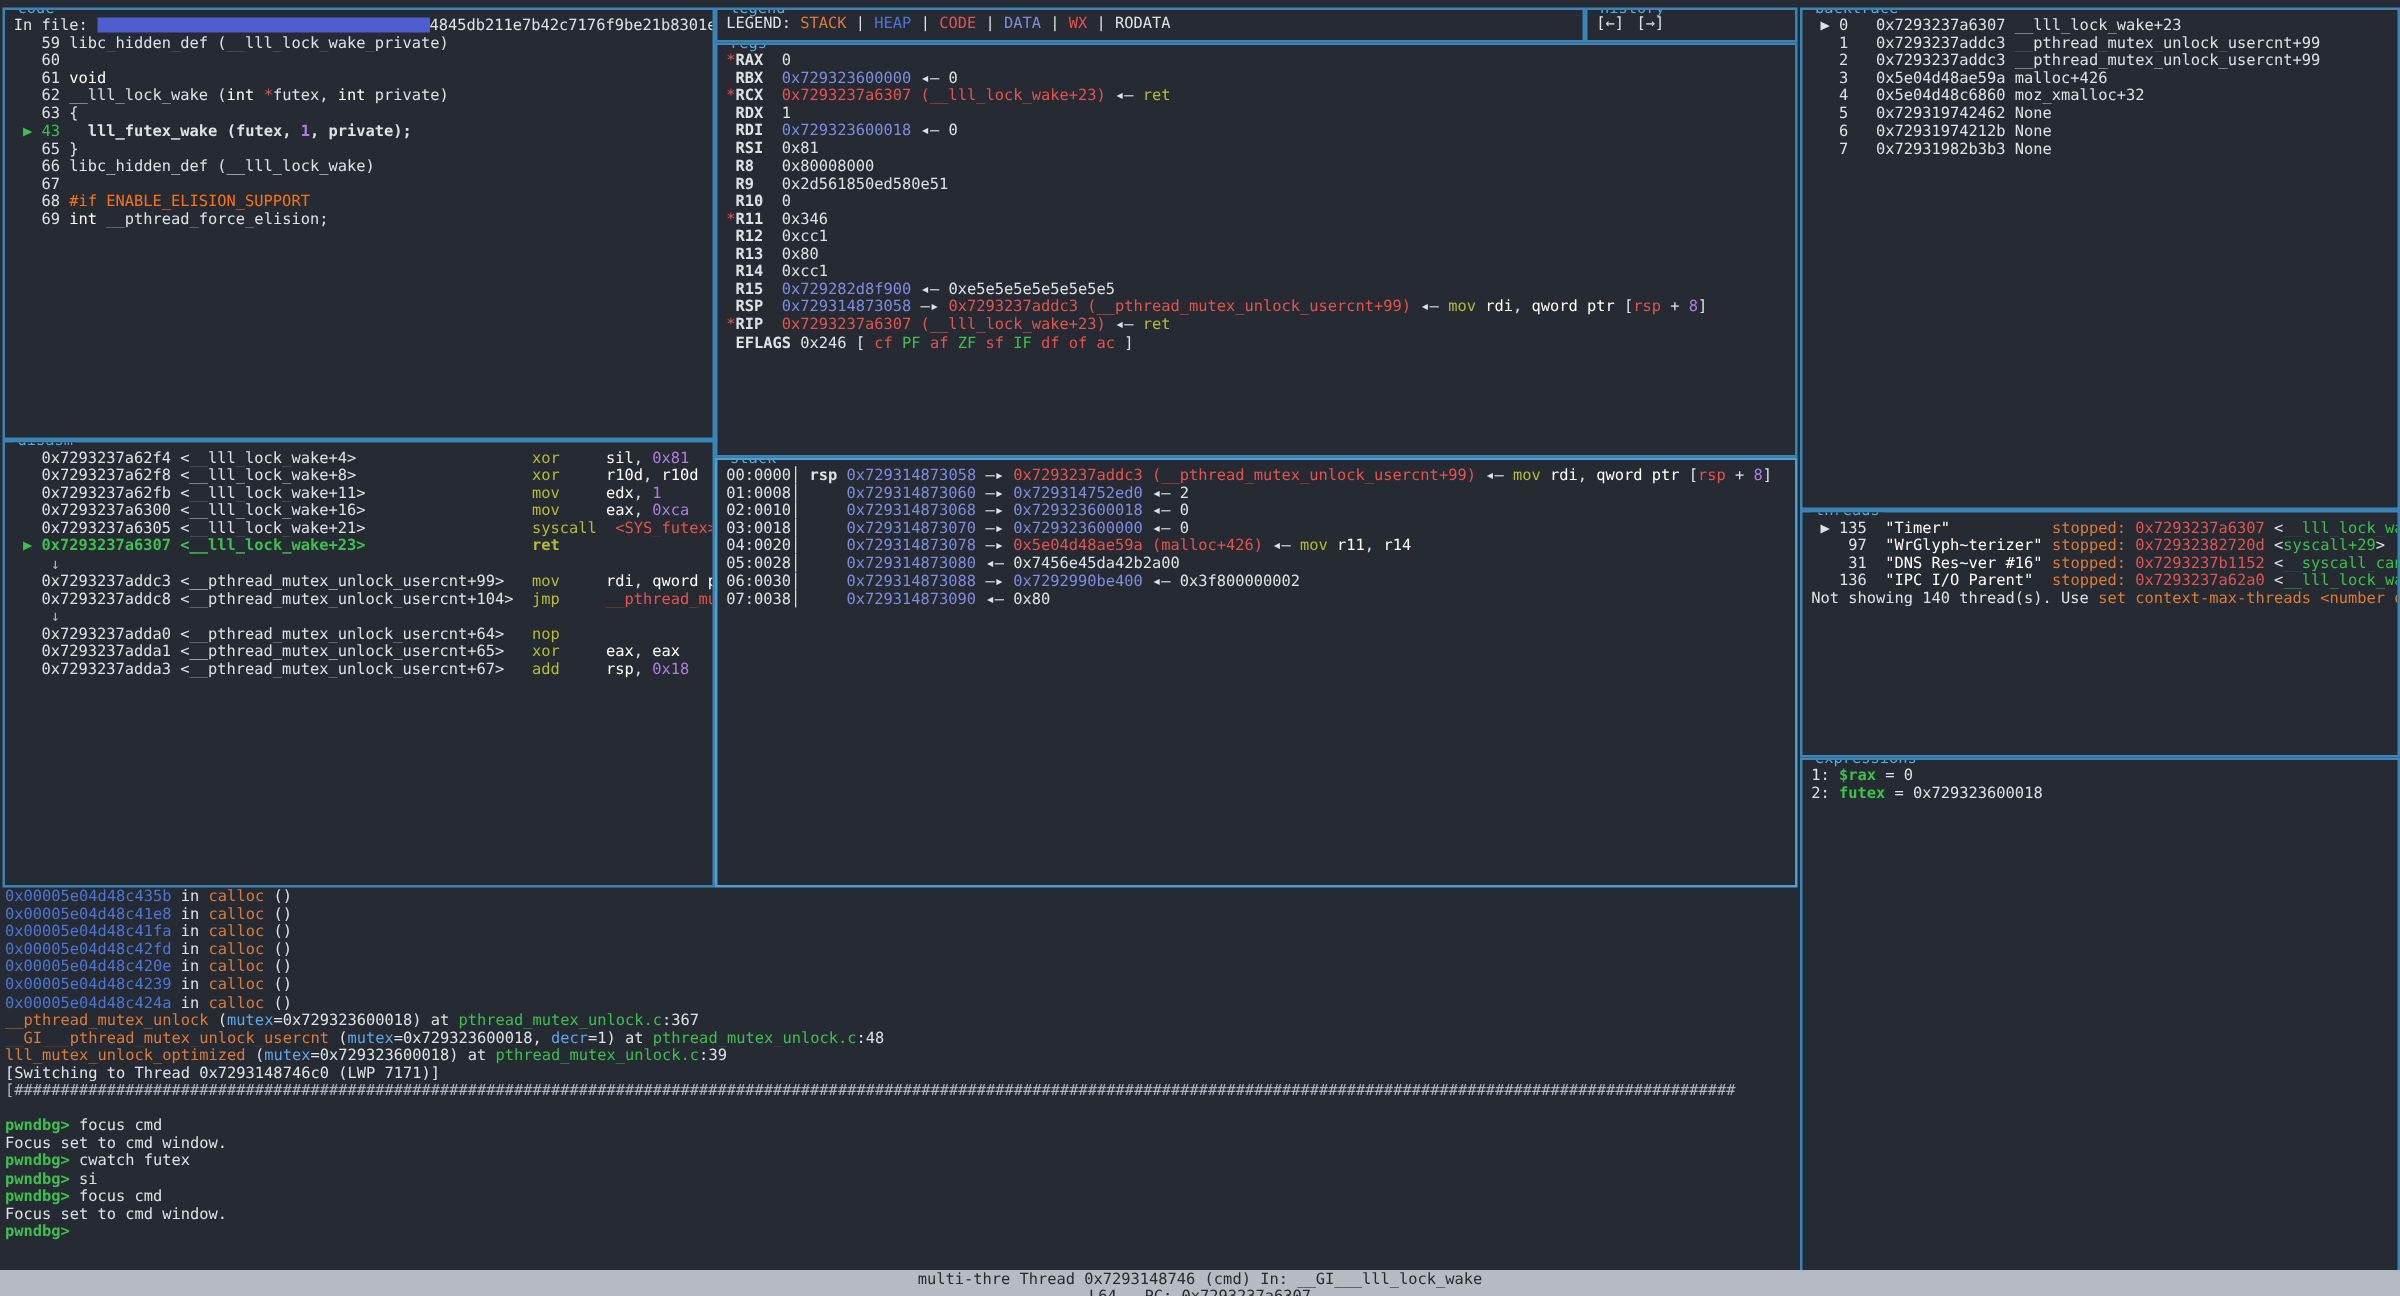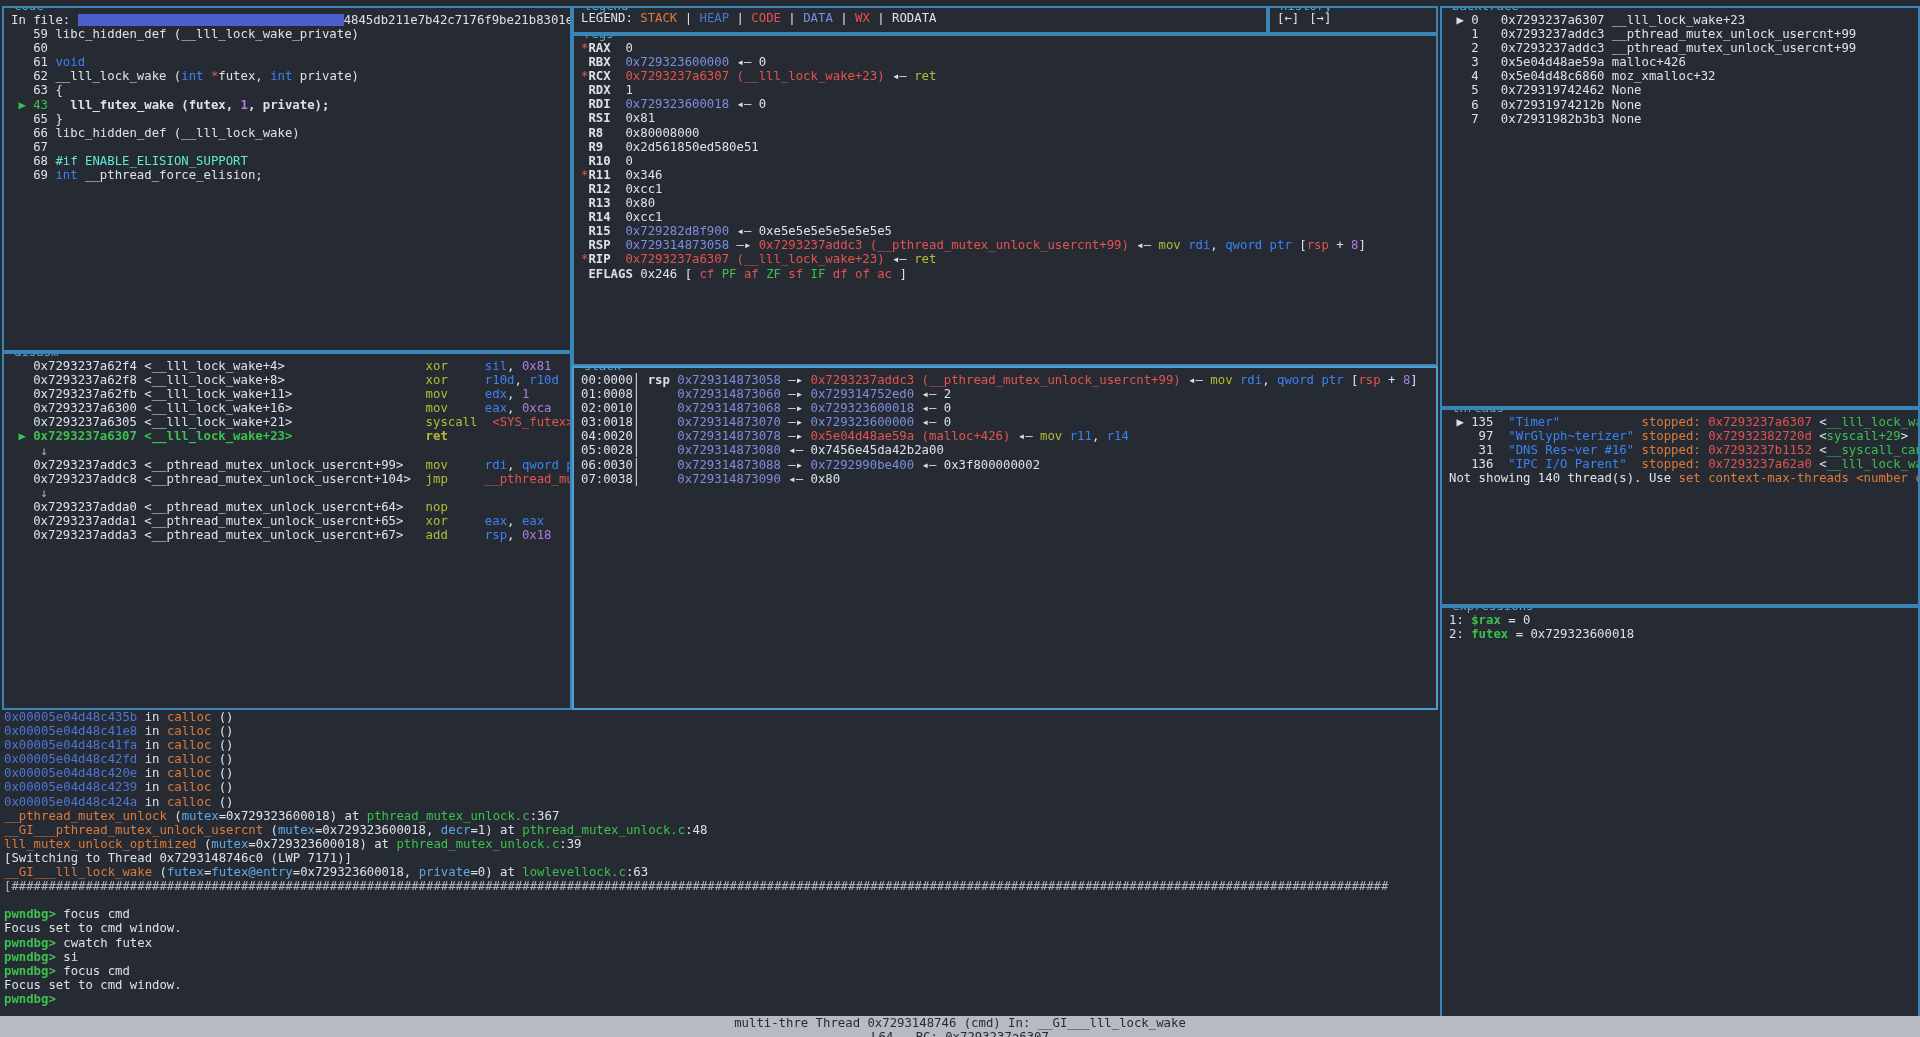--- a/index.html
+++ b/index.html
@@ -4,22 +4,22 @@
 <style>
   html,body{margin:0;padding:0;background:#20242b;}
   #screen{position:relative;width:1920px;height:1037px;background:#262b33;overflow:hidden;
           font-family:"DejaVu Sans Mono",monospace;font-size:12.3px;line-height:14.1px;color:#dde1e8;}
   .panel{position:absolute;border:2px solid #3a85b5;overflow:hidden;}
   .plabel{position:absolute;top:-9px;left:7px;background:#262b33;padding:0 3px;color:#56abda;}
   .pbody{position:absolute;left:0;top:0;right:0;bottom:0;padding:5px 0 0 7px;overflow:hidden;}
   .tline{white-space:pre;height:14.1px;overflow:hidden;}
   .b{font-weight:700;margin-top:36px;}
   .dim{color:#aeb4bf;}
-  .gray{color:#5eead4;}
-  .cyan{color:#3b82f6;}
+  .gray{color:#f97316;}
+  .cyan{color:#ffffff;}
   .blue{color:#5fa8e8;}
   .peri{color:#7f8ce0;}
   .hblue{color:#4c76d6;}
   .purple{color:#af7de3;}
   .red{color:#e5534f;}
   .orange{color:#dd7b3a;}
   .green{color:#3cc04e;}
   .olive{color:#b4bd34;}
   .censor{display:inline-block;width:266px;height:12px;background:#4d5ecf;vertical-align:middle;margin-bottom:2px;}
   .histbtns{display:flex;gap:10px;color:#dde1e8;}
@@ -161,21 +161,20 @@
         <div class="tline"><span class="hblue">0x00005e04d48c41e8</span><span> in </span><span class="orange">calloc</span><span> ()</span></div>
         <div class="tline"><span class="hblue">0x00005e04d48c41fa</span><span> in </span><span class="orange">calloc</span><span> ()</span></div>
         <div class="tline"><span class="hblue">0x00005e04d48c42fd</span><span> in </span><span class="orange">calloc</span><span> ()</span></div>
         <div class="tline"><span class="hblue">0x00005e04d48c420e</span><span> in </span><span class="orange">calloc</span><span> ()</span></div>
         <div class="tline"><span class="hblue">0x00005e04d48c4239</span><span> in </span><span class="orange">calloc</span><span> ()</span></div>
         <div class="tline"><span class="hblue">0x00005e04d48c424a</span><span> in </span><span class="orange">calloc</span><span> ()</span></div>
         <div class="tline"><span class="orange">__pthread_mutex_unlock</span><span> (</span><span class="blue">mutex</span><span>=0x729323600018) at </span><span class="green">pthread_mutex_unlock.c</span><span>:367</span></div>
         <div class="tline"><span class="orange">__GI___pthread_mutex_unlock_usercnt</span><span> (</span><span class="blue">mutex</span><span>=0x729323600018, </span><span class="blue">decr</span><span>=1) at </span><span class="green">pthread_mutex_unlock.c</span><span>:48</span></div>
         <div class="tline"><span class="orange">lll_mutex_unlock_optimized</span><span> (</span><span class="blue">mutex</span><span>=0x729323600018) at </span><span class="green">pthread_mutex_unlock.c</span><span>:39</span></div>
         <div class="tline"><span>[Switching to Thread 0x7293148746c0 (LWP 7171)]</span></div>
-        <div class="tline"><span class="orange">__GI___lll_lock_wake</span><span> (</span><span class="blue">futex</span><span>=</span><span class="blue">futex@entry</span><span>=0x729323600018, </span><span class="blue">private</span><span>=0) at </span><span class="green">lowlevellock.c</span><span>:63</span></div>
         <div class="tline"><span class="dim">[##########################################################################################################################################################################################</span></div>
         <div class="tline"><span></span></div>
       </div>
     <div>
         <div class="tline"><span class="green b">pwndbg&gt; </span><span>focus cmd</span></div>
         <div class="tline"><span>Focus set to cmd window.</span></div>
         <div class="tline"><span class="green b">pwndbg&gt; </span><span>cwatch futex</span></div>
         <div class="tline"><span class="green b">pwndbg&gt; </span><span>si</span></div>
         <div class="tline"><span class="green b">pwndbg&gt; </span><span>focus cmd</span></div>
         <div class="tline"><span>Focus set to cmd window.</span></div>

